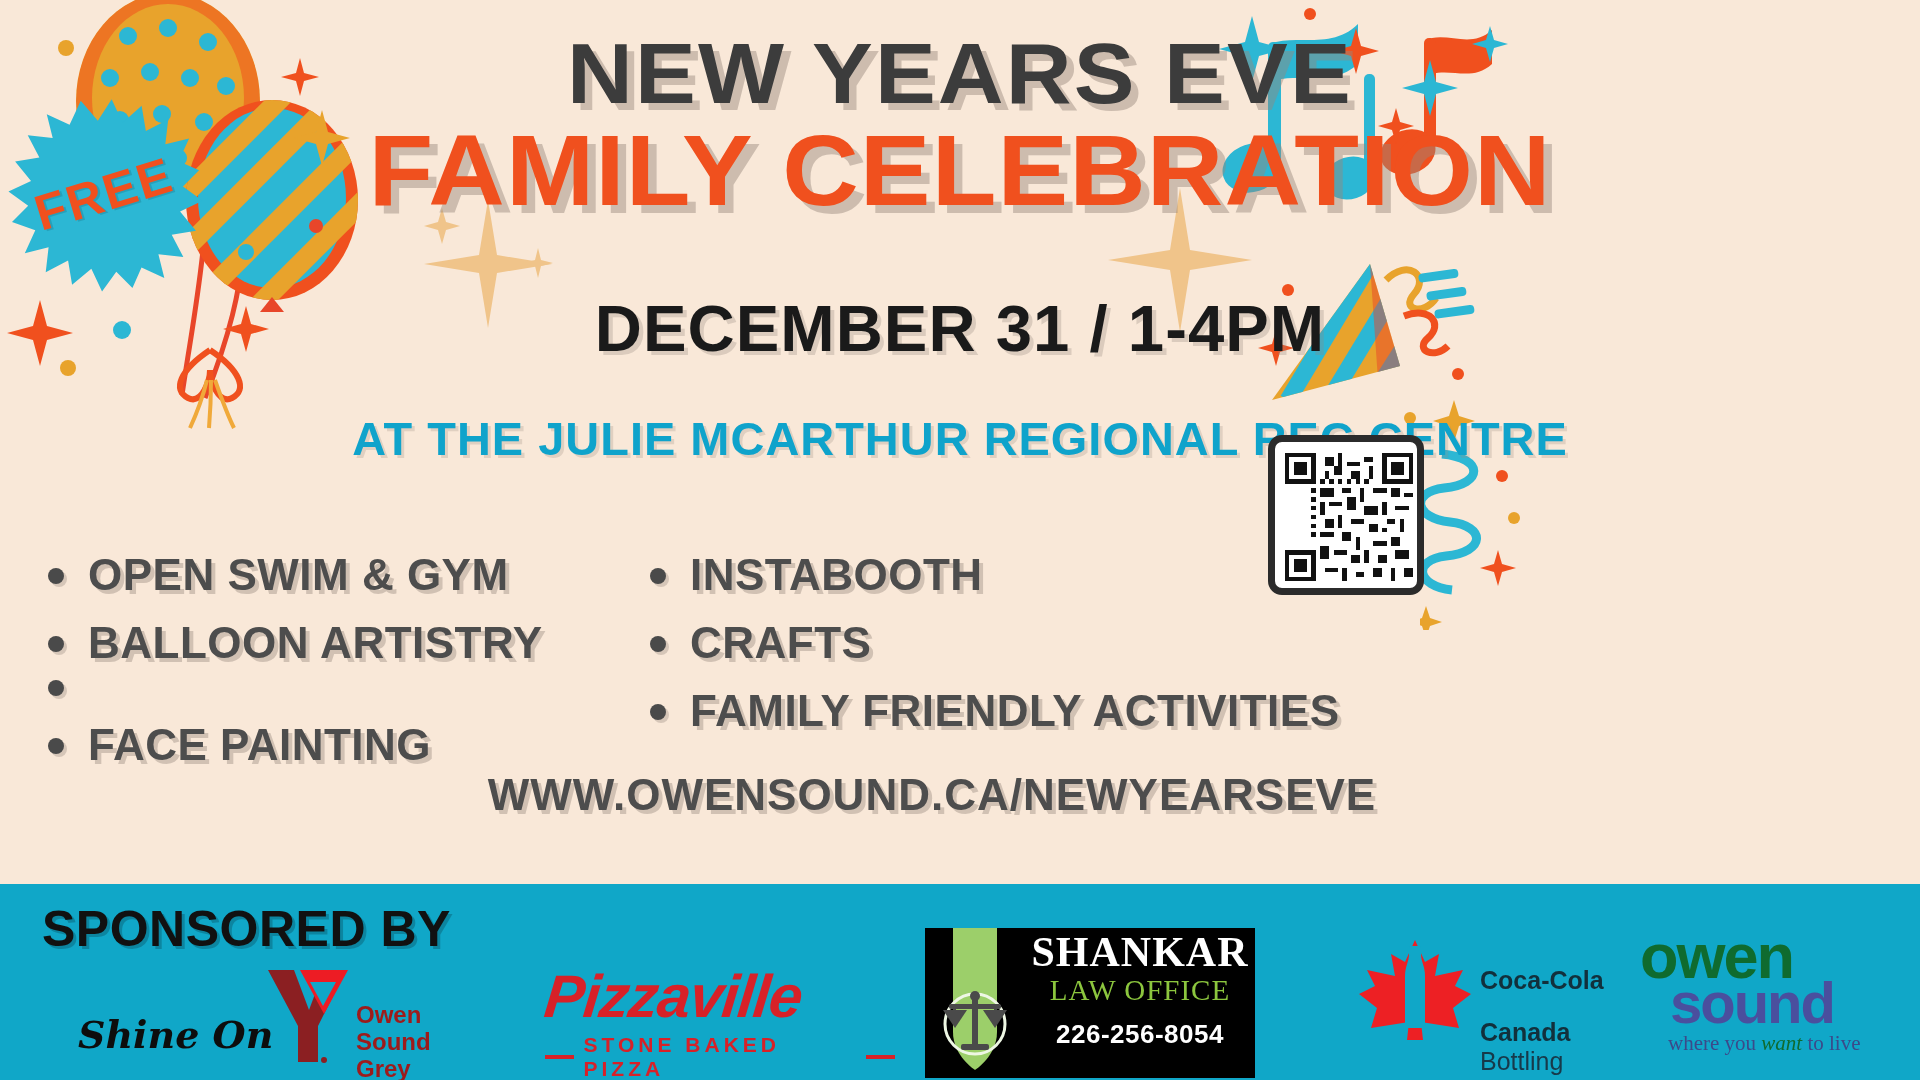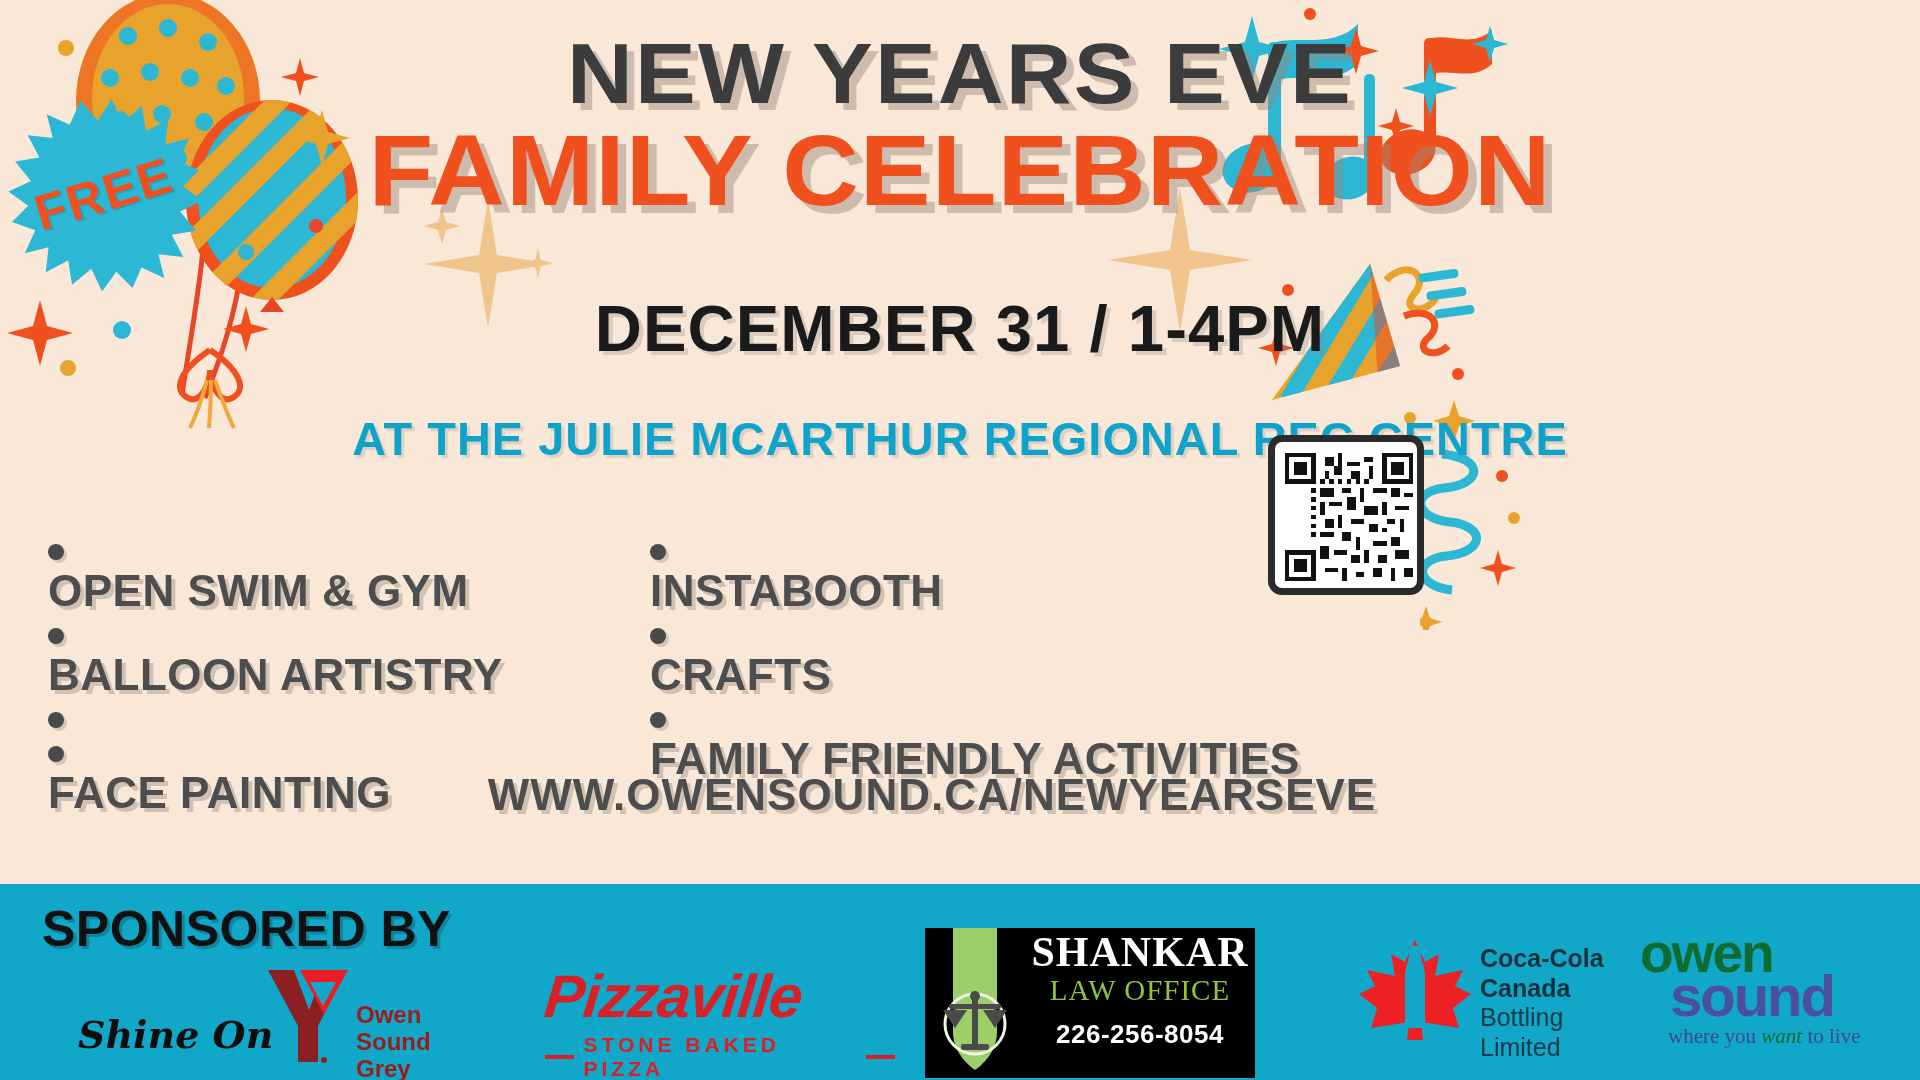--- a/index.html
+++ b/index.html
@@ -43,21 +43,21 @@
     font-weight:bold;font-size:46px;letter-spacing:1px;color:#0fa3cb;
     text-shadow:3px 3px 0 rgba(150,135,125,.25);
     transform:scaleX(1.02);
   }
 
   
   .bul-col{position:absolute;}
   #bullets-left{left:48px;top:550px;width:520px;}
   #bullets-right{left:650px;top:550px;width:700px;}
   .bul{
-    display:flex;align-items:baseline;margin-bottom:18px;flex-direction:column;
+    display:flex;align-items:baseline;margin-bottom:18px;
   }
   .bul .dot{
     width:16px;height:16px;border-radius:50%;
     background:#4a4a4a;flex:0 0 16px;margin-right:24px;
     box-shadow:3px 3px 0 rgba(150,135,125,.35);
     position:relative;top:-6px;
   }
   .bul .txt{
     font-weight:bold;font-size:44px;letter-spacing:.5px;color:#4d4d4d;
     text-shadow:4px 4px 0 rgba(150,135,125,.40);
@@ -134,26 +134,26 @@
   }
   #shankar-shield{position:relative;width:100px;}
   #shankar-text{flex:1;display:flex;flex-direction:column;align-items:center;}
   #sh-name{font-family:"Liberation Serif",serif;font-weight:bold;font-size:42px;color:#fff;letter-spacing:1px;}
   #sh-sub{font-family:"Liberation Serif",serif;font-size:29px;color:#8cc63e;letter-spacing:1px;margin-top:-2px;}
   #sh-phone{font-weight:bold;font-size:26px;color:#fff;margin-top:12px;letter-spacing:.5px;}
 
   
   #coke-logo{position:absolute;left:1355px;top:52px;width:300px;height:130px;}
   #coke-text{position:absolute;left:125px;top:8px;line-height:1.18;color:#12303c;}
-  #coke-text .b{font-weight:bold;font-size:25px;}
+  #coke-text .b{font-weight:bold;font-size:25px;margin-top:22px;}
   #coke-text .n{font-weight:400;font-size:25px;color:#17394a;}
 
   
   #os-logo{position:absolute;left:1640px;top:46px;width:250px;height:130px;}
-  #os-owen{font-weight:bold;font-size:55px;color:#0f6b2f;letter-spacing:-2px;line-height:.85;}
+  #os-owen{font-weight:bold;font-size:63px;color:#0f6b2f;letter-spacing:-2px;line-height:.85;}
   #os-sound{font-weight:bold;font-size:58px;color:#4a4f9e;letter-spacing:-2px;line-height:.85;margin-left:30px;margin-top:-6px;}
   #os-tag{font-family:"Liberation Serif",serif;font-size:21px;color:#3b4a8a;margin-left:28px;margin-top:4px;}
   #os-tag i{color:#0f6b2f;}
 </style>
 </head>
 <body>
 
 <div id="poster">
 
   <svg style="position:absolute;left:110px;top:230px;" width="260" height="200" viewBox="0 0 260 200">

